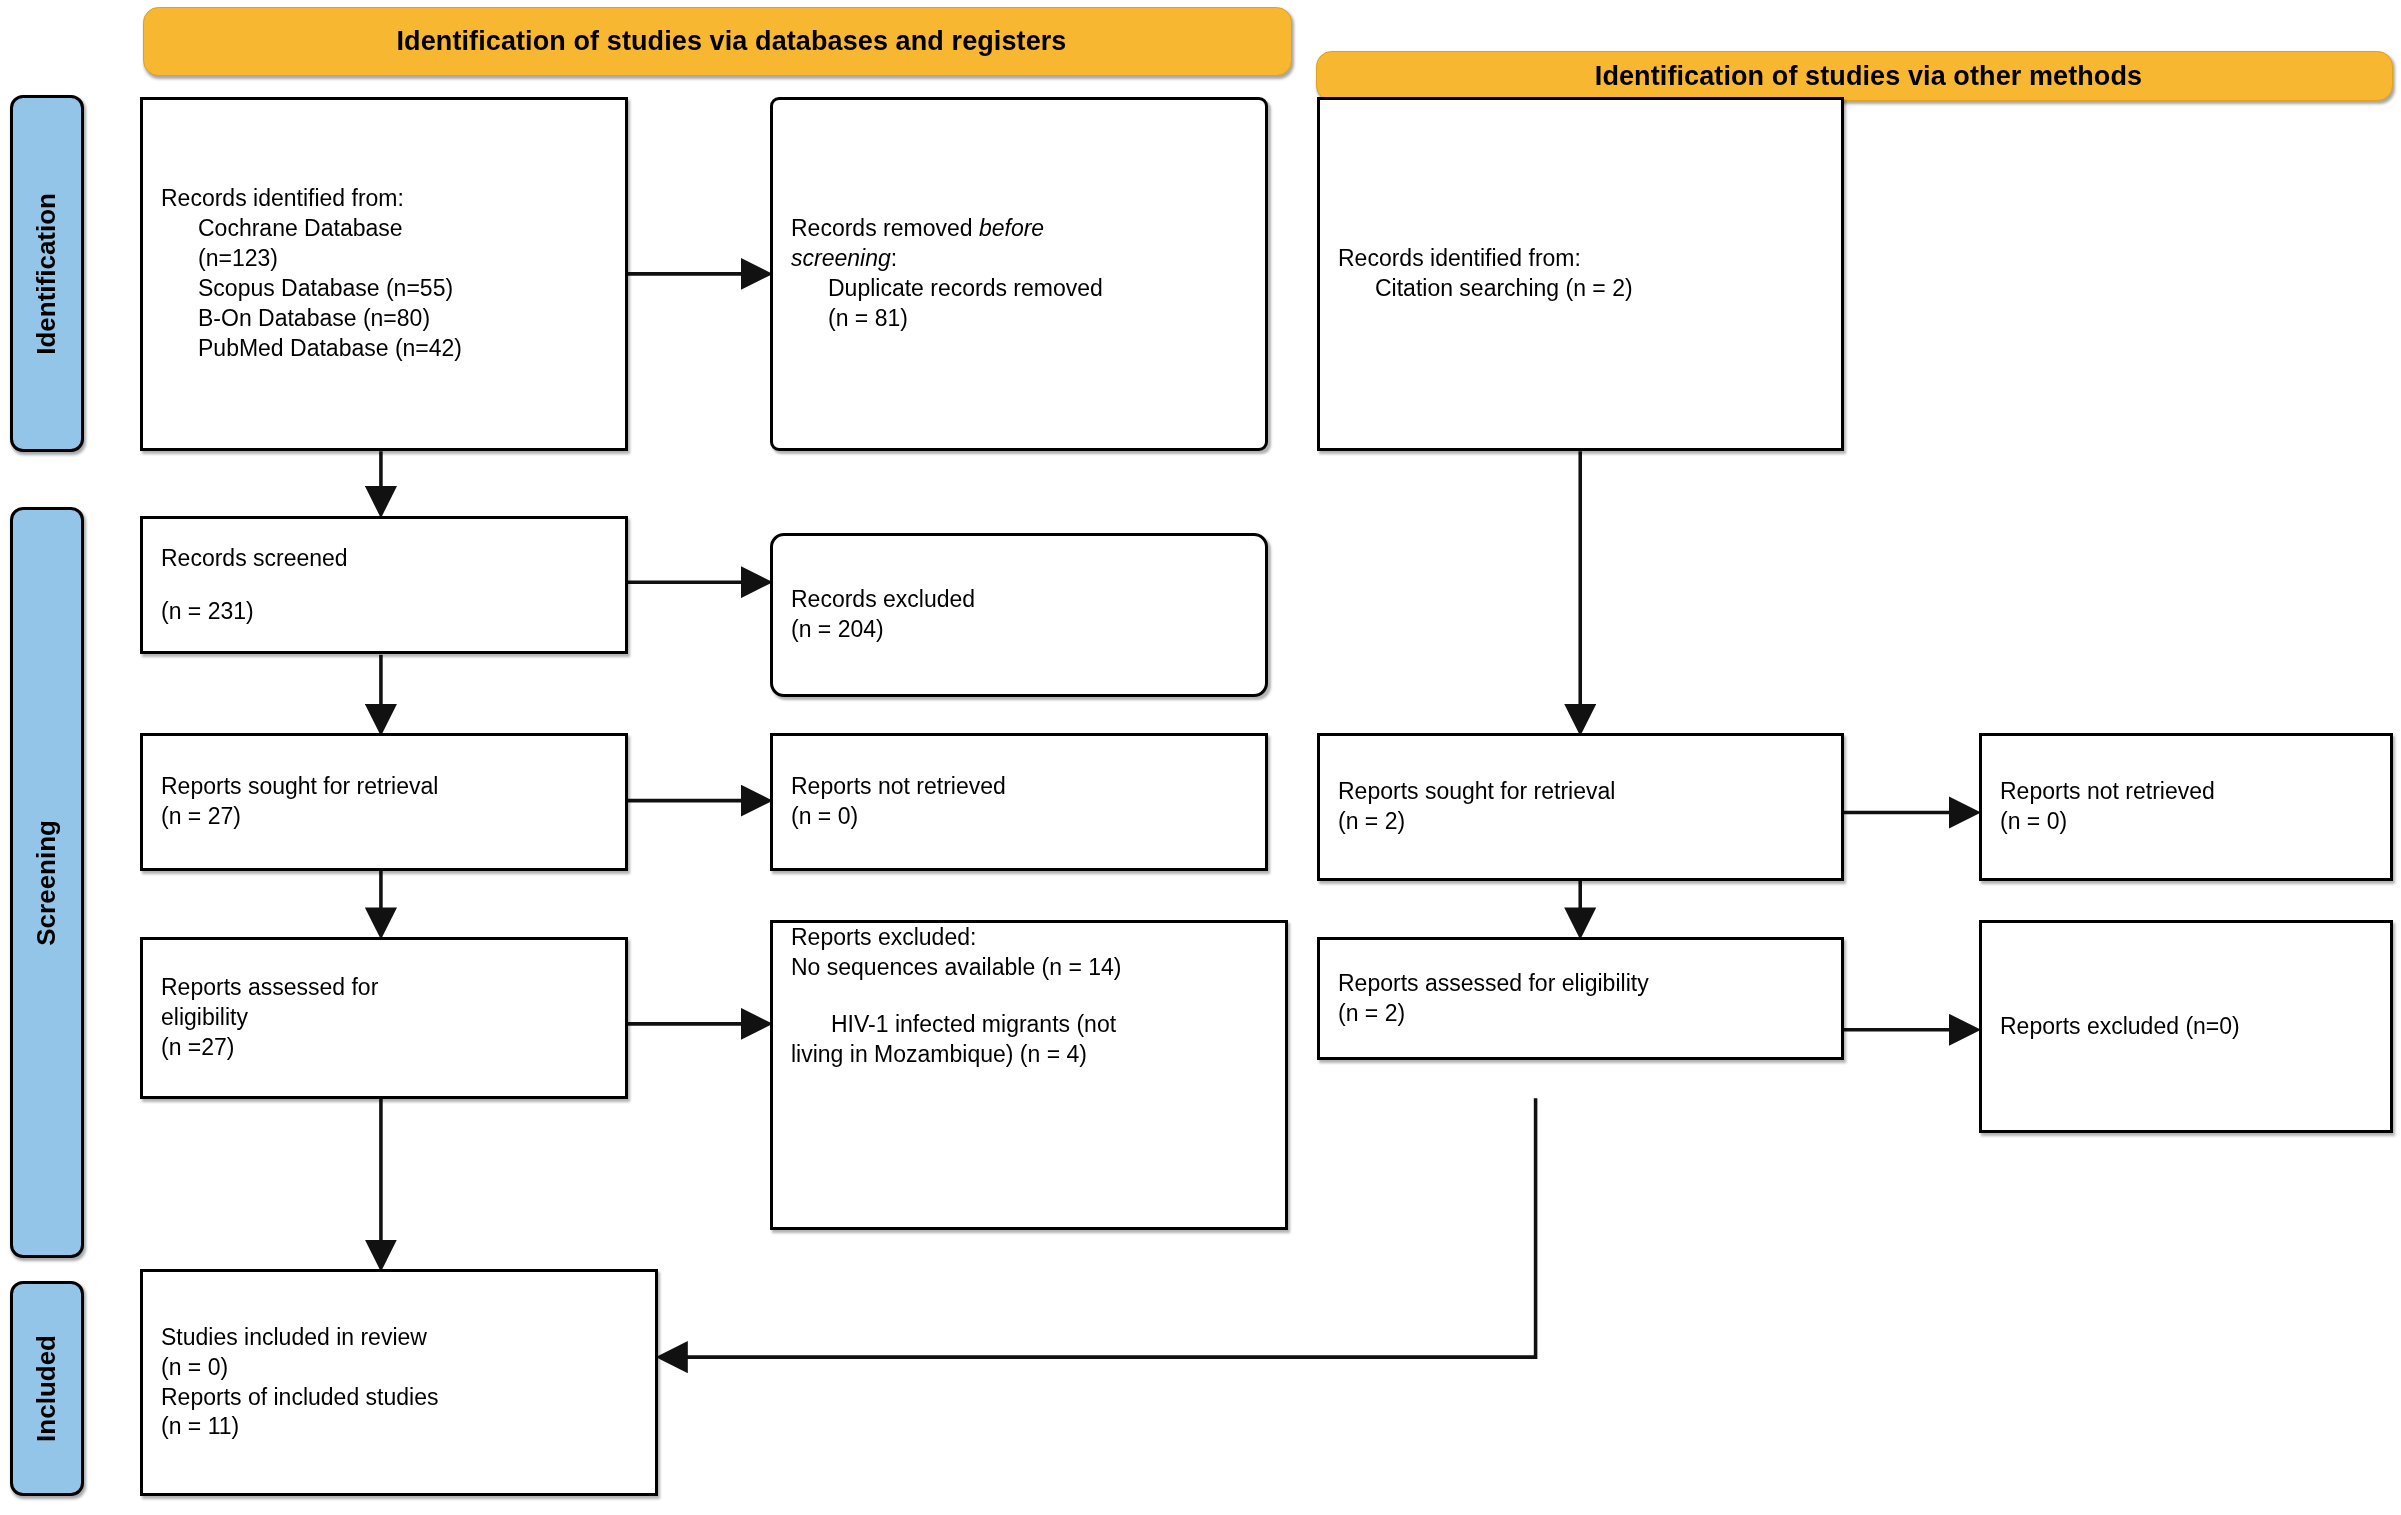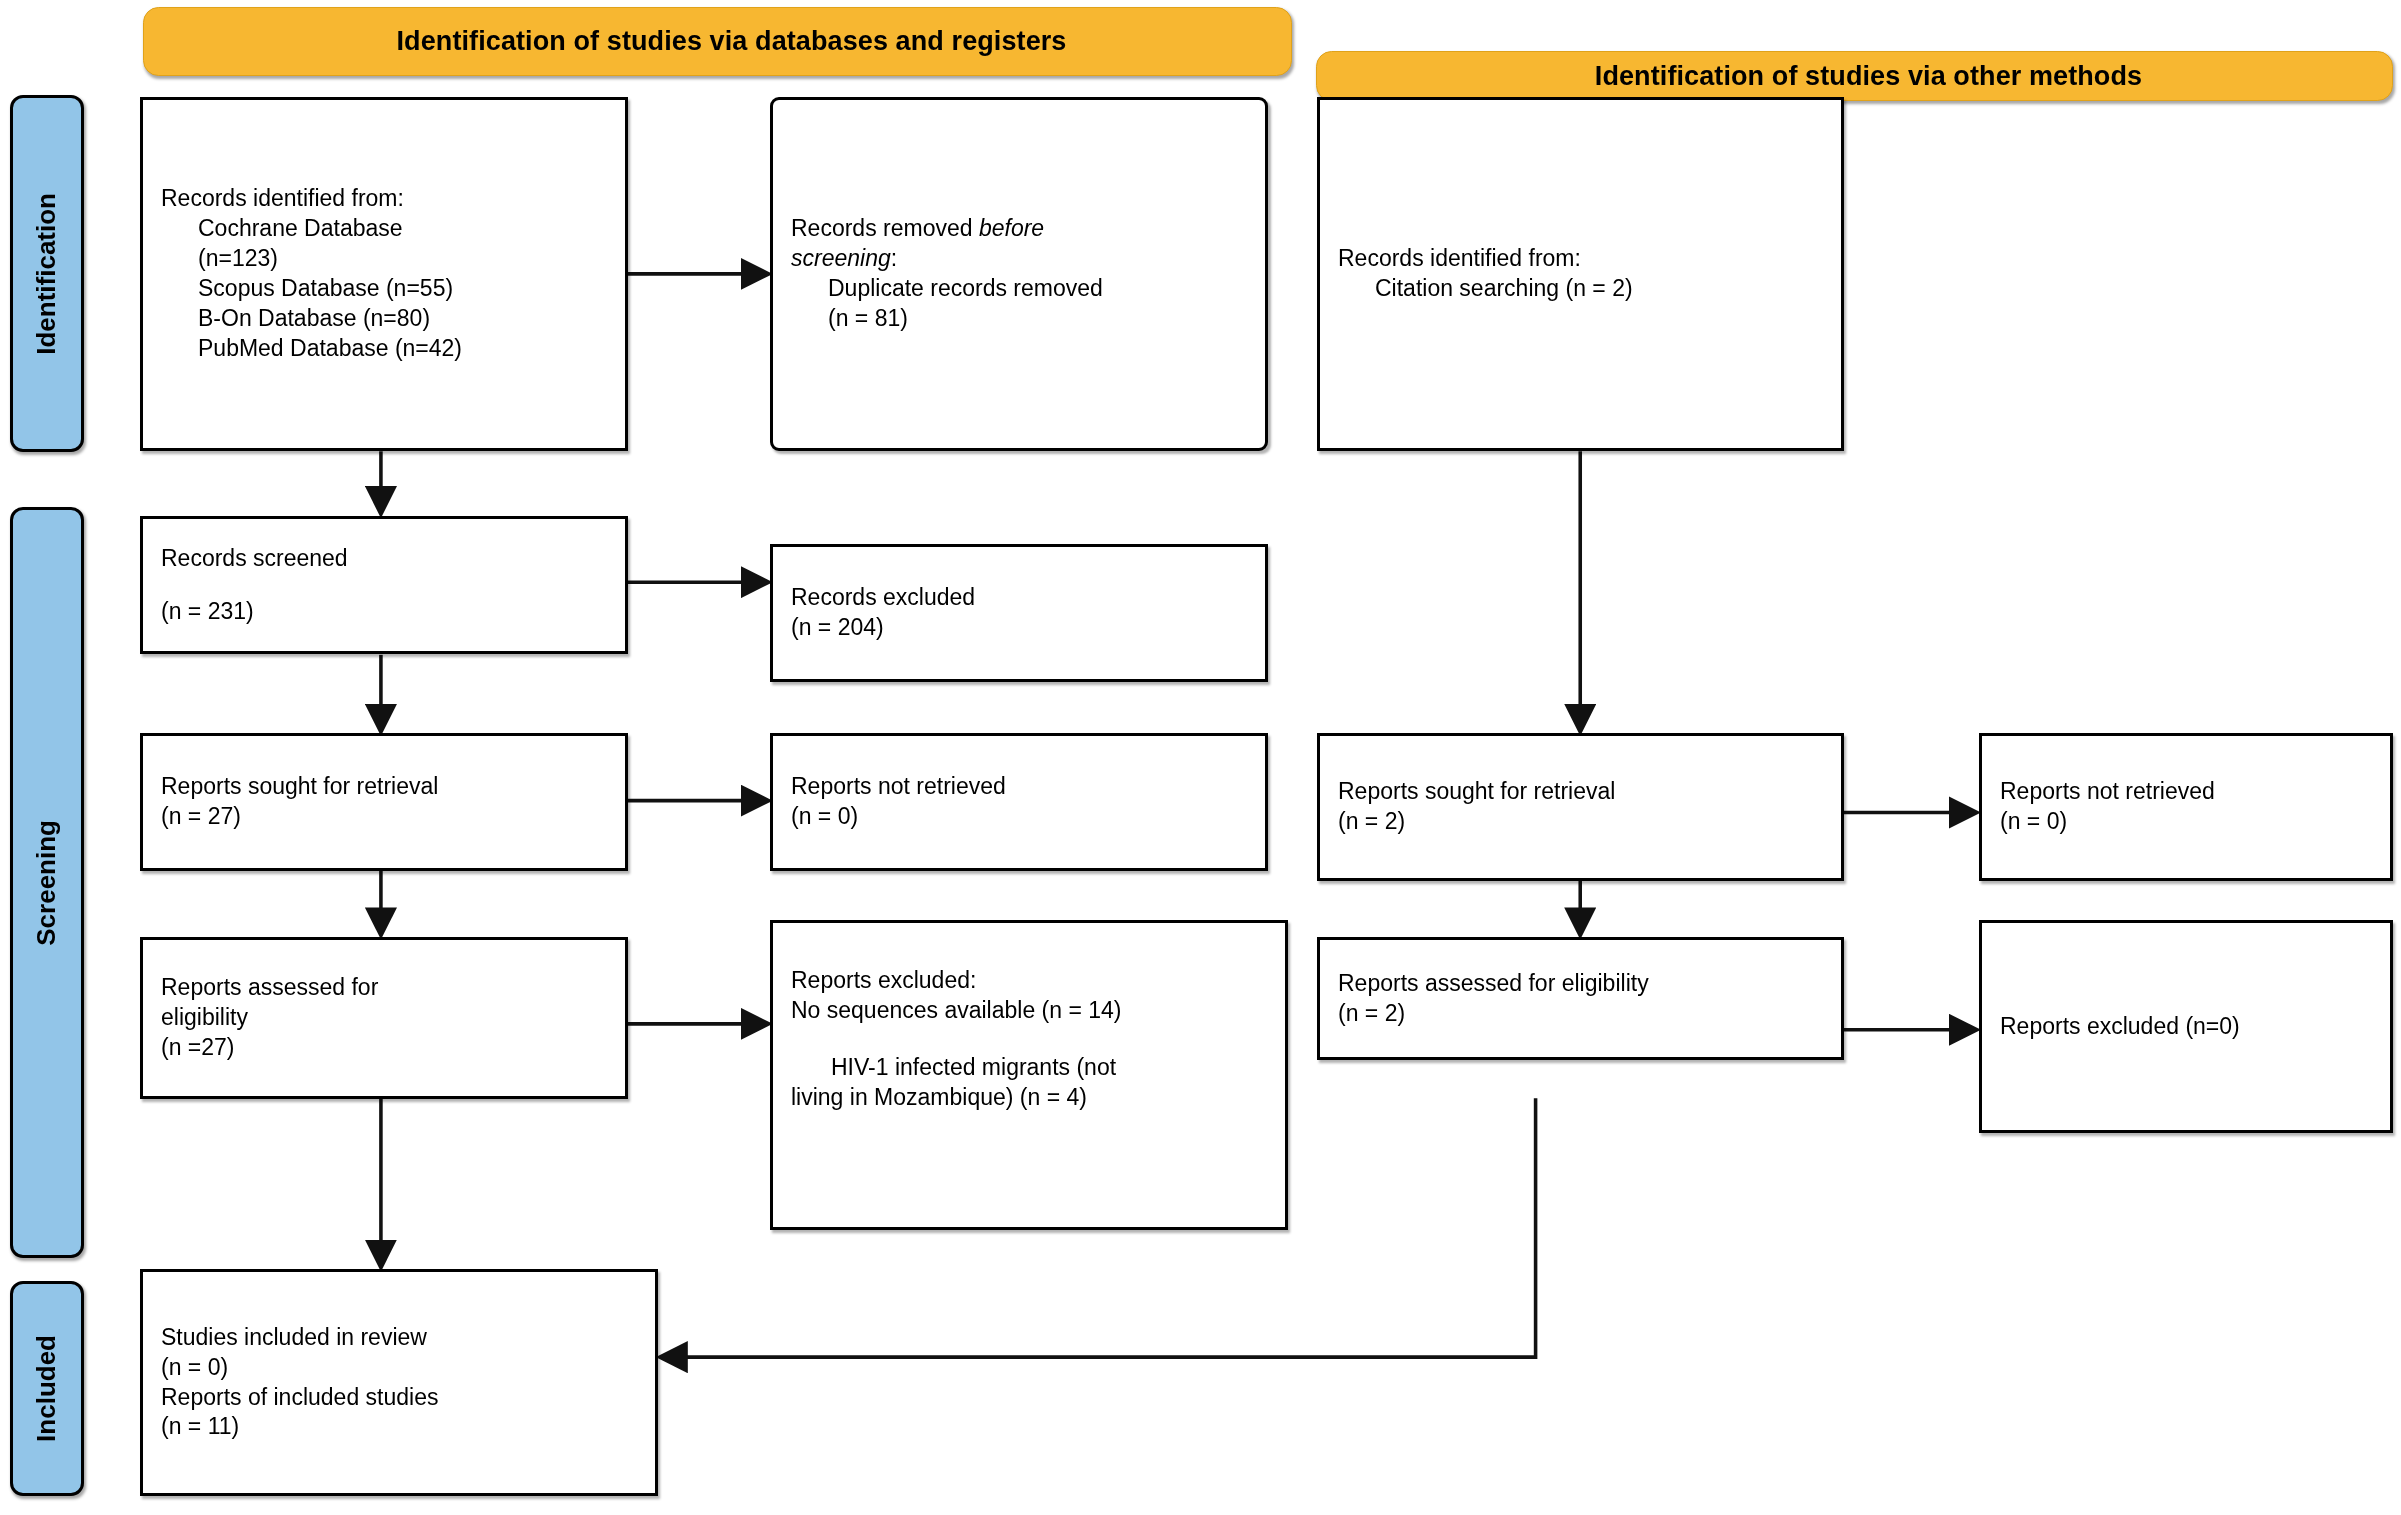--- a/index.html
+++ b/index.html
@@ -156,42 +156,42 @@
     <div class="line"><em>screening</em><span>:</span></div>
     <div class="line indent">Duplicate records removed</div>
     <div class="line indent">(n = 81)</div>
   </div>
 
   <div class="fbox" style="left:140px; top:516px; width:488px; height:138px;gap:23px;">
     <div class="line">Records screened</div>
     <div class="line">(n = 231)</div>
   </div>
 
-  <div class="fbox" style="left:770px; top:544px; width:498px; height:138px;">
+  <div class="fbox" style="left:770px; top:533px; width:498px; height:164px;border-radius:14px;">
     <div class="line">Records excluded</div>
     <div class="line">(n = 204)</div>
   </div>
 
   <div class="fbox" style="left:140px; top:733px; width:488px; height:138px;">
     <div class="line">Reports sought for retrieval</div>
     <div class="line">(n = 27)</div>
   </div>
 
   <div class="fbox" style="left:770px; top:733px; width:498px; height:138px;">
     <div class="line">Reports not retrieved</div>
     <div class="line">(n = 0)</div>
   </div>
 
   <div class="fbox" style="left:140px; top:937px; width:488px; height:162px;">
     <div class="line">Reports assessed for</div>
     <div class="line">eligibility</div>
     <div class="line">(n =27)</div>
   </div>
 
-  <div class="fbox" style="left:770px; top:920px; width:518px; height:310px; justify-content:flex-start; padding-top:43px;">
+  <div class="fbox" style="left:770px; top:920px; width:518px; height:310px; justify-content:flex-start; ">
     <div class="line">Reports excluded:</div>
     <div class="line">No sequences available (n = 14)</div>
     <div class="line gap">HIV-1 infected migrants (not</div>
     <div class="line">living in Mozambique) (n = 4)</div>
   </div>
 
   <div class="fbox" style="left:140px; top:1269px; width:518px; height:227px;">
     <div class="line">Studies included in review</div>
     <div class="line">(n = 0)</div>
     <div class="line">Reports of included studies</div>

